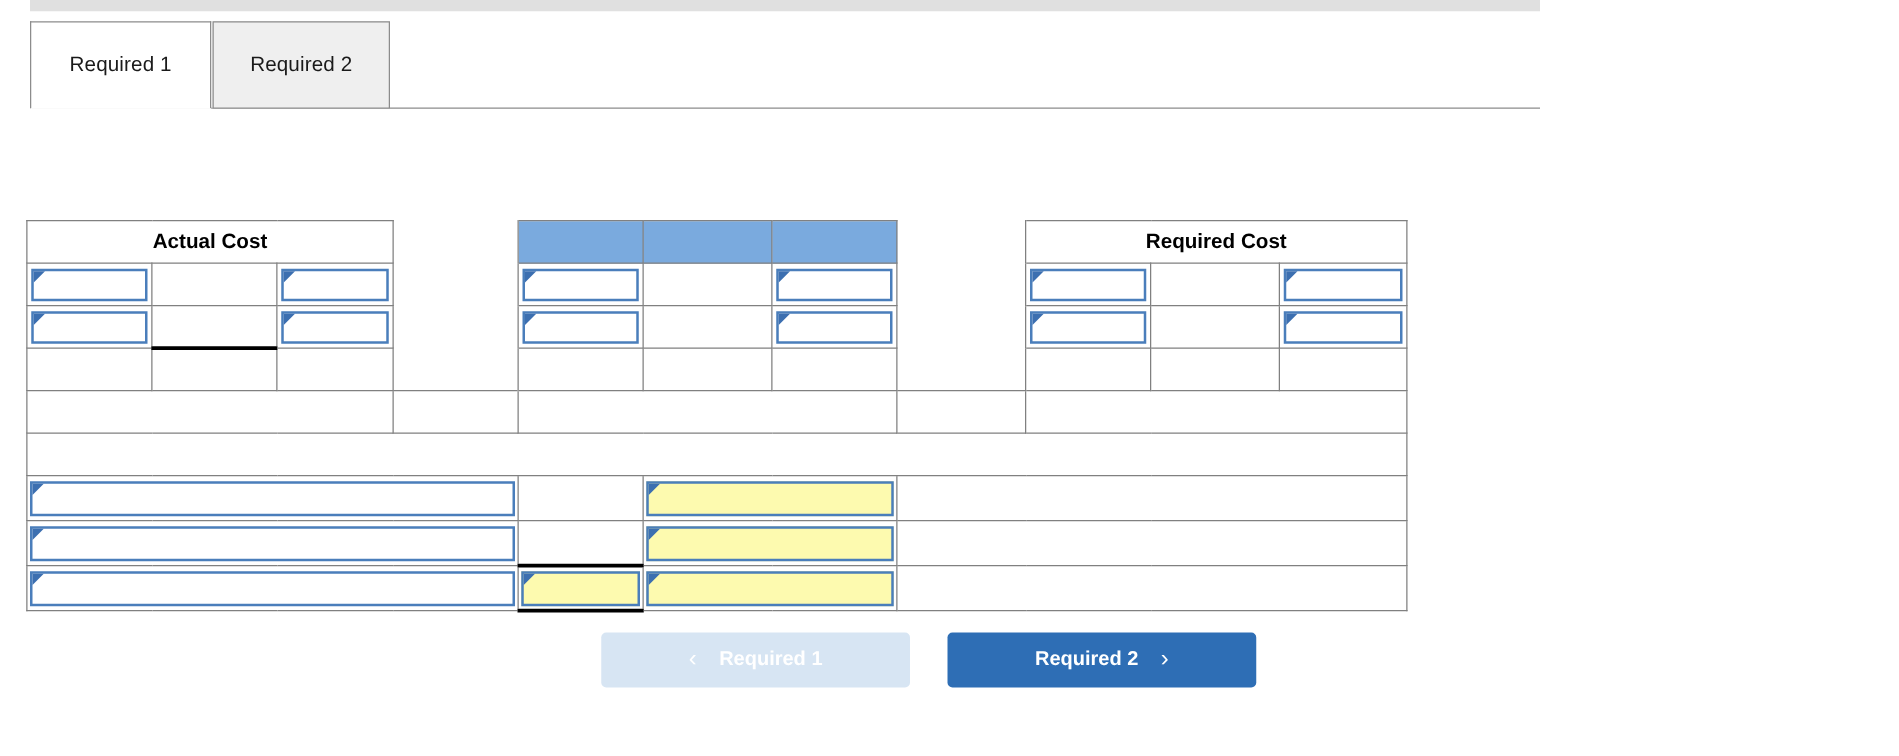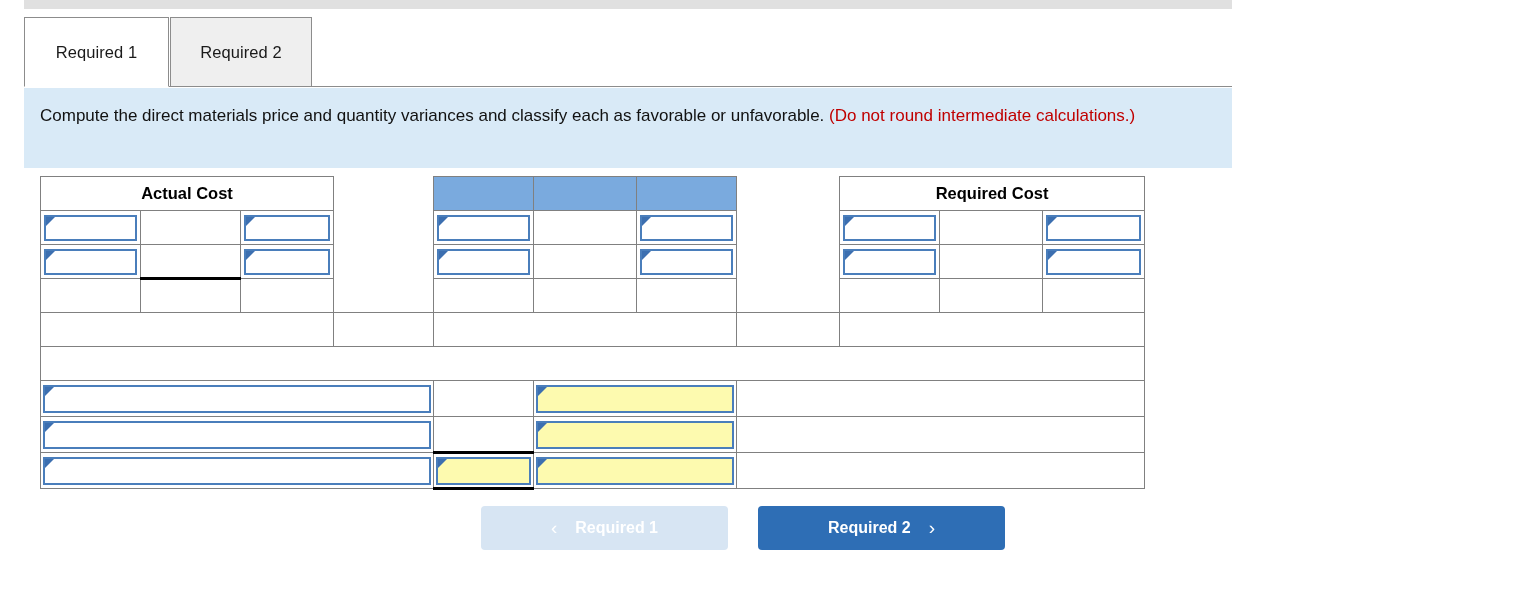--- a/index.html
+++ b/index.html
@@ -82,21 +82,21 @@
     padding: 16px 18px 0 16px;
     font-size: 17px;
     line-height: 24px;
     color: #111111;
   }
   .instruction .note { color: #c00000; }
 
   
   .sheet {
     position: absolute;
-    left: 40px;
+    left: 21px;
     top: 176px;
     width: 1104px;
     border-collapse: collapse;
     table-layout: fixed;
   }
   .sheet td {
     border: 1px solid #808080;
     height: 34px;
     padding: 0;
     background: #ffffff;
@@ -192,24 +192,20 @@
   <div class="tabbar">
     <div class="tabbar-underline"></div>
     <div class="tab active">
       <span>Required 1</span>
     </div>
     <div class="tab inactive">
       <span>Required 2</span>
     </div>
   </div>
 
-  <div class="instruction">
-    <span>Compute the direct materials price and quantity variances and classify each as favorable or unfavorable.</span>
-    <span class="note">(Do not round intermediate calculations.)</span>
-  </div>
 
   <table class="sheet">
     <colgroup>
       <col style="width:100px">
         <col style="width:100px">
         <col style="width:93px">
       <col style="width:100px">
       <col style="width:100px">
         <col style="width:103px">
         <col style="width:100px">

